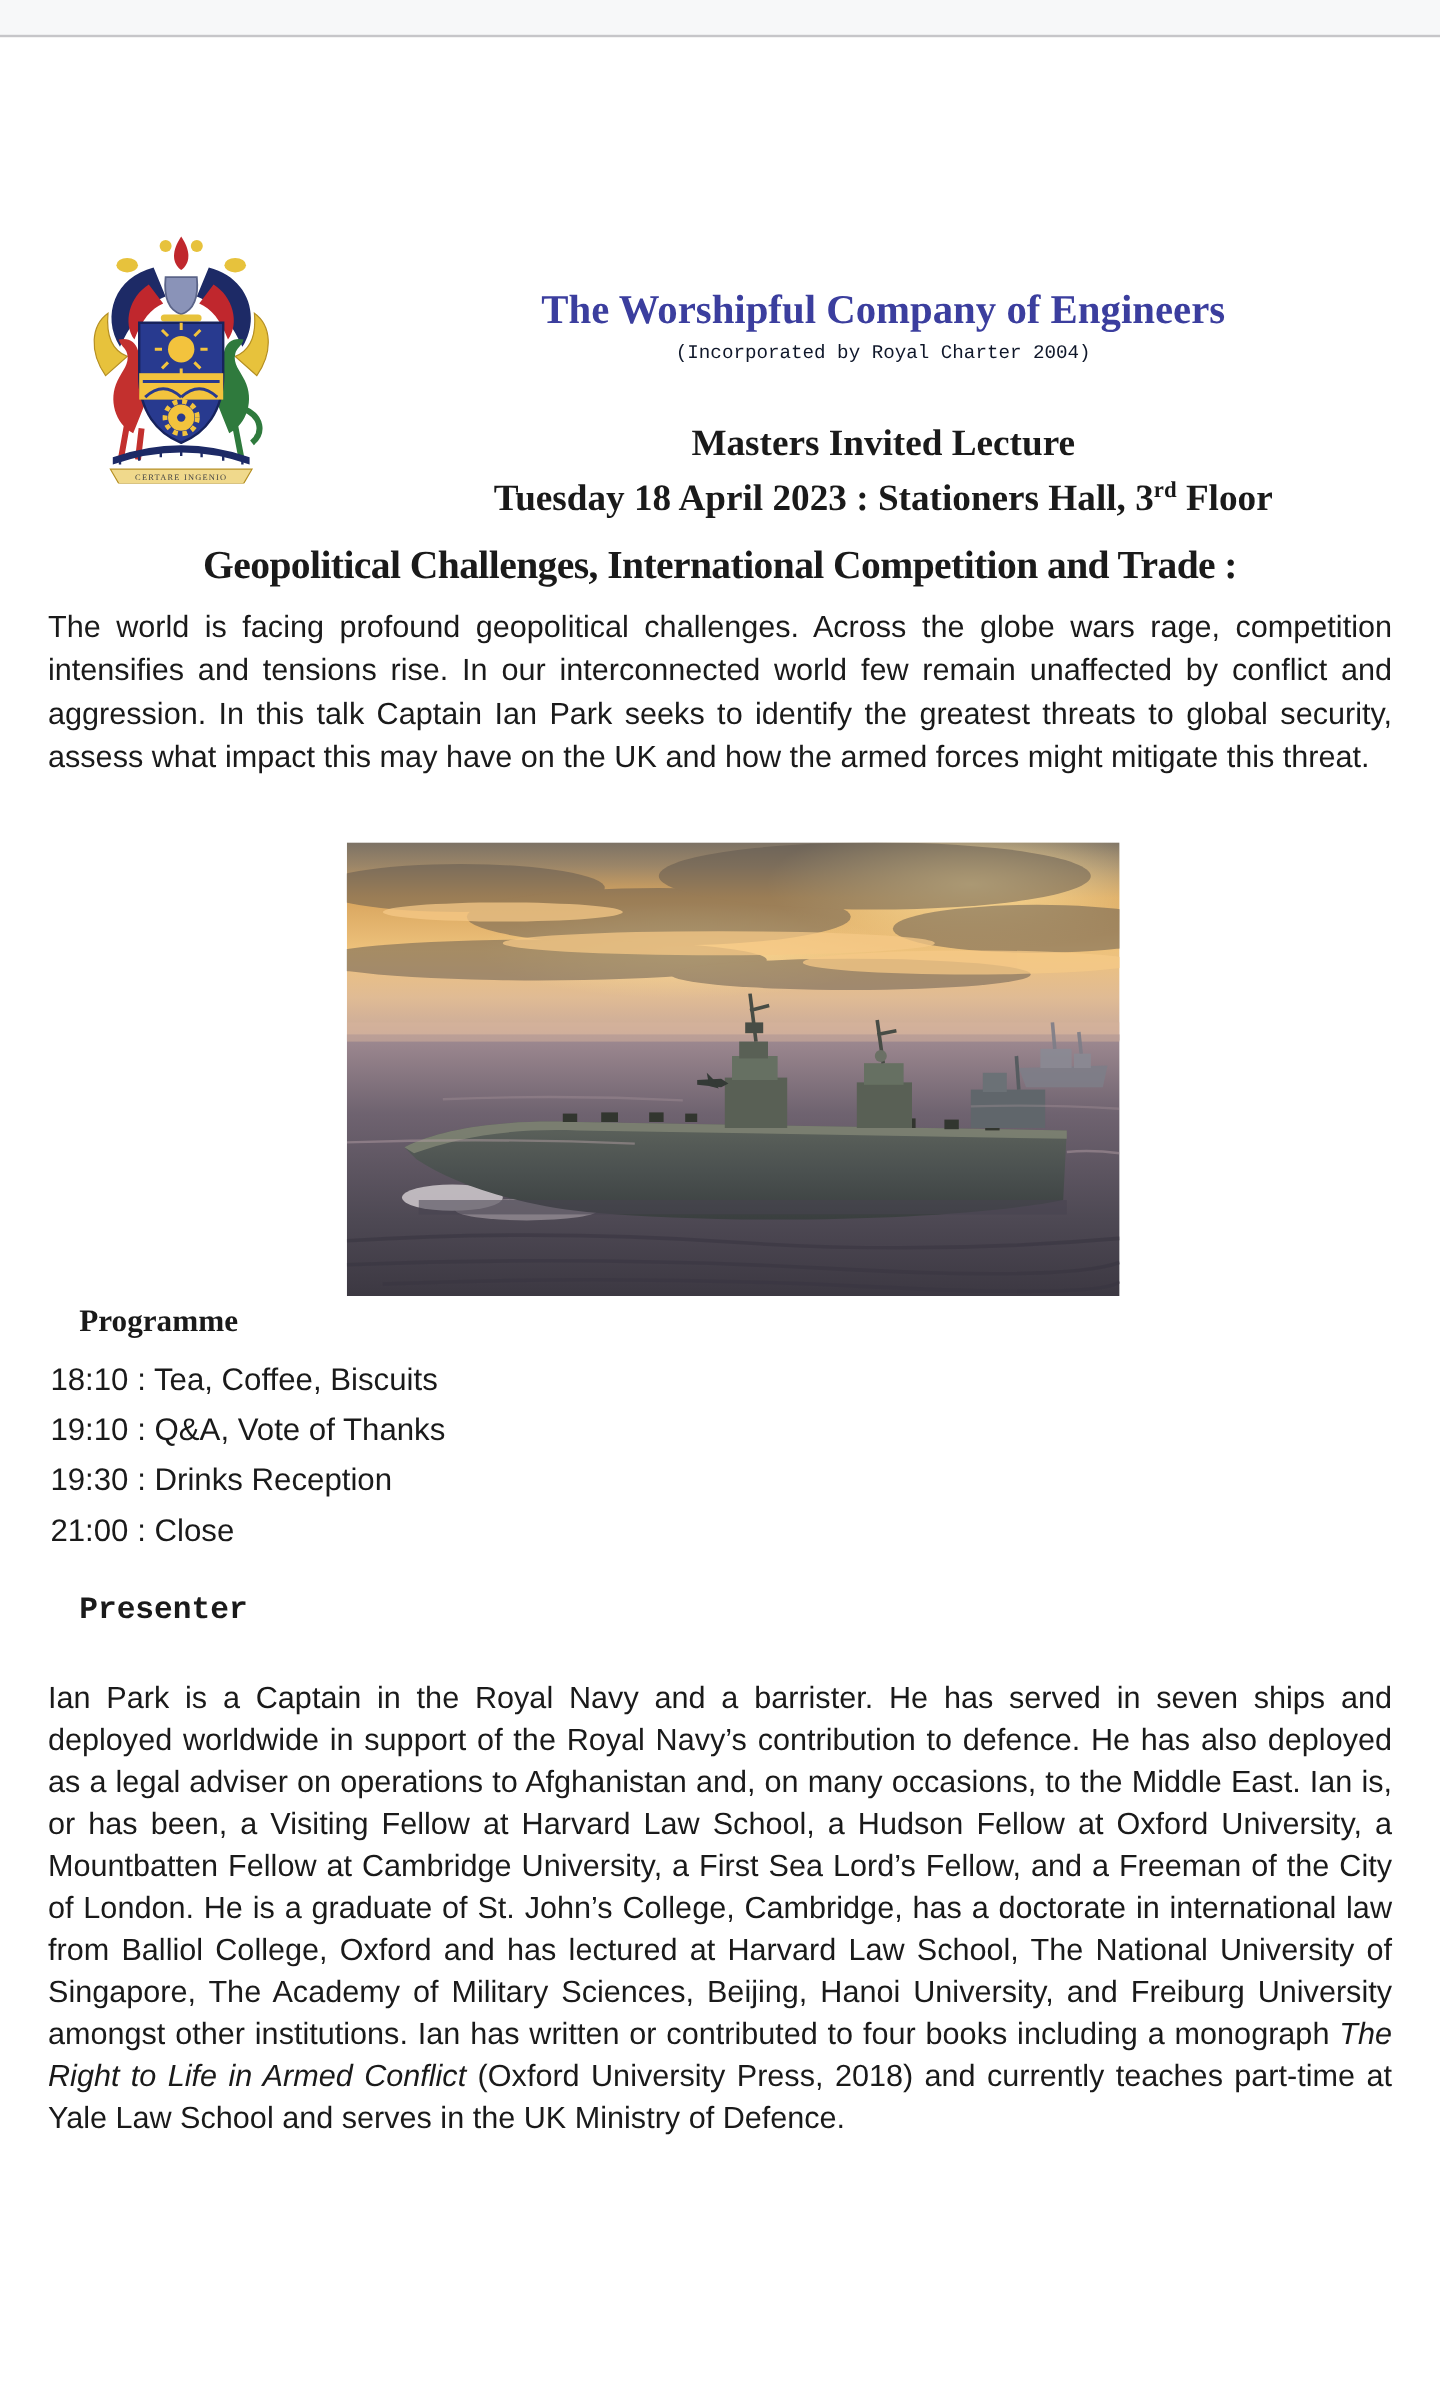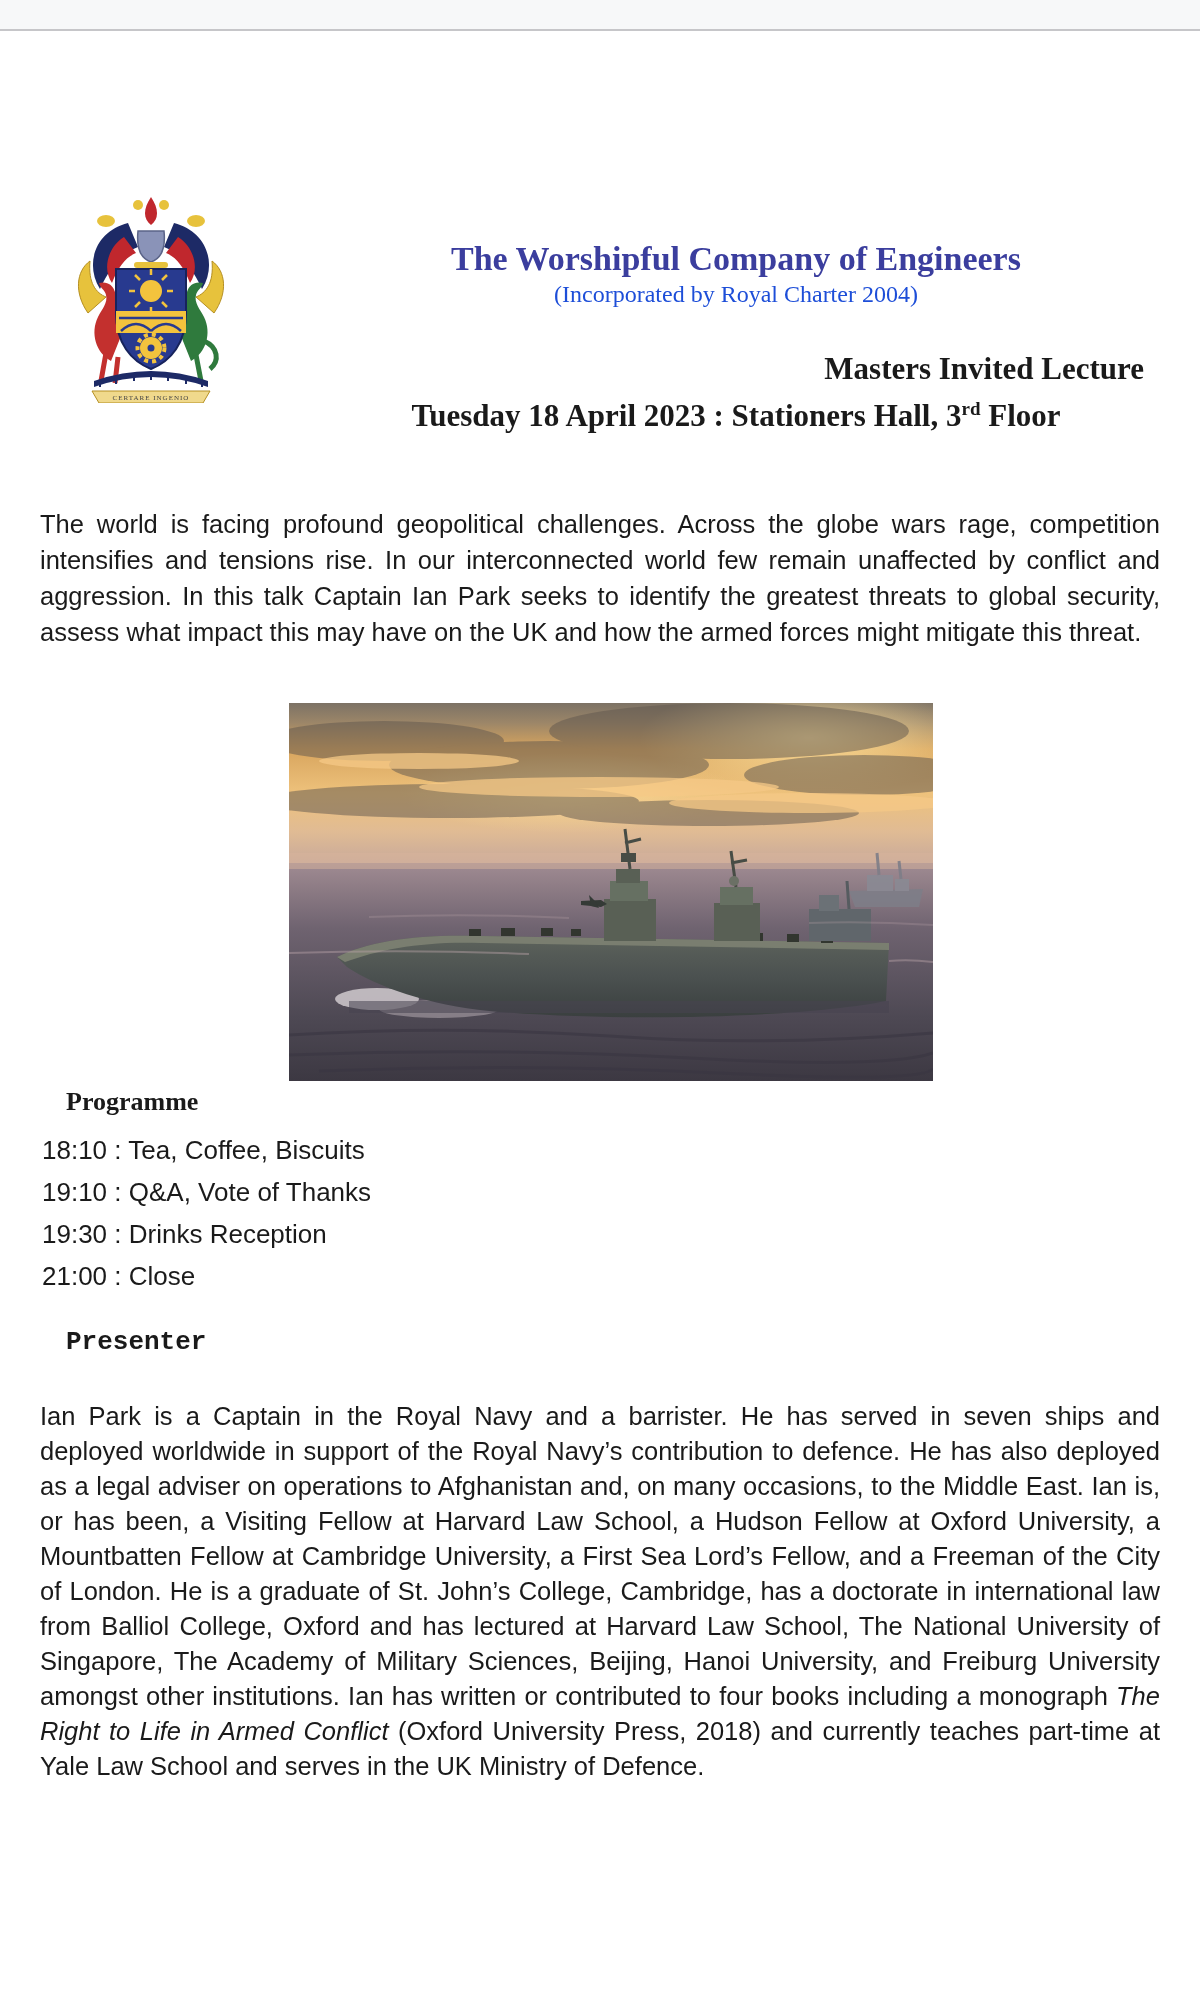--- a/index.html
+++ b/index.html
@@ -6,23 +6,23 @@
   html,body { width:1200px; background:#ffffff; }
   body { height:1998px; position:relative; font-family:"Liberation Sans", sans-serif; color:#1a1a1a; overflow:hidden; }
 
   .top-strip { height:31px; background:#f7f8f9; border-bottom:2px solid #c6c6c9; }
 
   .header { display:flex; margin-top:160px; }
   .crest-wrap { width:170px; margin-left:66px; flex:0 0 auto; }
   .header-text { flex:1; text-align:center; padding-left:92px; padding-right:56px; padding-top:48px; }
 
   .org-name { font-family:"Liberation Serif", serif; font-weight:bold; font-size:34px; line-height:40px; color:#3b3e9e; }
-  .charter  { font-family:Liberation Serif, serif; font-size:24px; line-height:30px; color:#1d4ed8; }
+  .charter  { font-family:Liberation Mono, monospace; font-size:16px; line-height:30px; color:#0f172a; }
   .event-block { margin-top:40px; }
-  .event-title { font-family:"Liberation Serif", serif; font-weight:bold; font-size:31px; line-height:40px;text-align:right; }
+  .event-title { font-family:"Liberation Serif", serif; font-weight:bold; font-size:31px; line-height:40px; }
   .event-date  { font-family:"Liberation Serif", serif; font-weight:bold; font-size:31px; line-height:40px; }
   .event-date sup { font-size:19px; }
 
   .lecture-title { text-align:center; margin-top:16px; font-family:"Liberation Serif", serif; font-weight:bold; font-size:33px; line-height:42px; letter-spacing:-0.5px; }
 
   .abstract { margin:12px 40px 0 40px; text-align:justify; font-size:25.5px; line-height:36px; }
 
   .photo-fig { width:644px; height:378px; margin-top:53px; margin-left:289px; }
   .photo-fig svg { display:block; }
 
@@ -90,21 +90,21 @@
     <div class="org-name">The Worshipful Company of Engineers</div>
     <div class="charter">(Incorporated by Royal Charter 2004)</div>
     <div class="event-block">
       <div class="event-title">Masters Invited Lecture</div>
       <div class="event-date"><span>Tuesday 18 April 2023 : Stationers Hall, 3</span><sup>rd</sup><span> Floor</span></div>
     </div>
   </div>
 </div>
 
 <h1 class="lecture-title">
-  <br>
+  <span>Geopolitical Challenges, International Competition and Trade :</span><br>
 </h1>
 
 <p class="abstract">The world is facing profound geopolitical challenges.  Across the globe wars rage, competition intensifies and tensions rise.  In our interconnected world few remain unaffected by conflict and aggression.  In this talk Captain Ian Park seeks to identify the greatest threats to global security, assess what impact this may have on the UK and how the armed forces might mitigate this threat.</p>
 
 <figure class="photo-fig">
 
   <svg width="644" height="378" viewBox="0 0 644 378">
     <defs>
       <linearGradient id="sky" x1="0" y1="0" x2="0" y2="1">
         <stop offset="0" stop-color="#7c7265"></stop>

